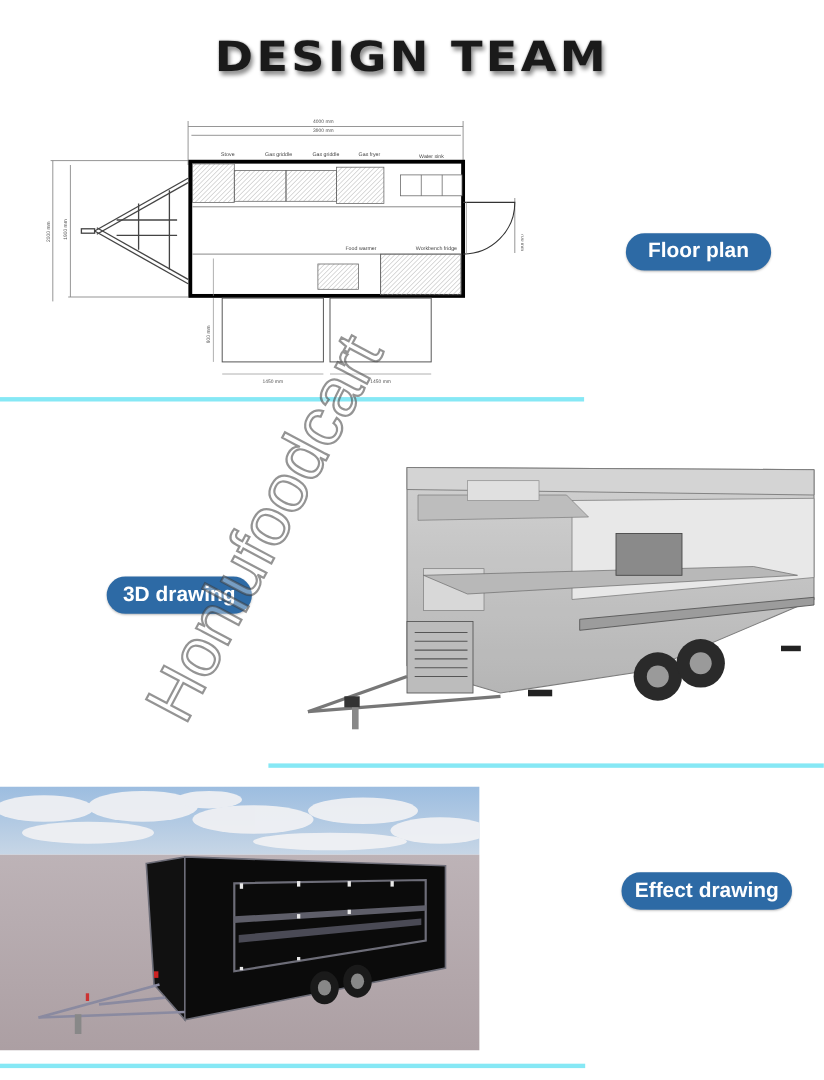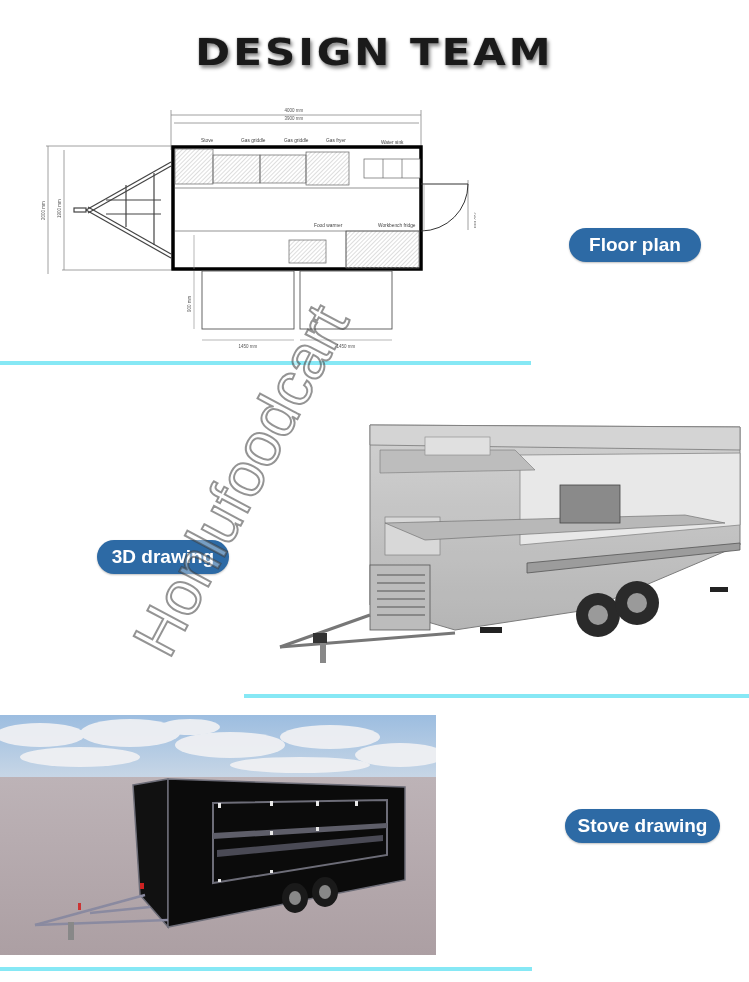--- a/index.html
+++ b/index.html
@@ -9,21 +9,20 @@
     left: 0; top: 22px; width: 749px; height: 60px; text-align: center;
     font-family: "DejaVu Sans", sans-serif; font-weight: bold; font-size: 42px; letter-spacing: 3px;
     color: #1a1a1a; line-height: 60px;
     text-shadow: 0 0 2px #888, 2px 4px 4px rgba(0,0,0,0.45);
     transform: scaleY(0.9);
   }
   .pill {
     background: #2d6aa5; color: #ffffff; border-radius: 18px; font-weight: bold;
     font-size: 19px; height: 34px; line-height: 34px; text-align: center;
     box-shadow: 0 1px 2px rgba(0,0,0,0.25);
-    margin-top: 16px;
   }
   .rule { background: #86e8f5; height: 4px; }
   .fp { left: 36px; top: 100px; width: 440px; height: 255px; }
   .t3d { left: 265px; top: 415px; width: 484px; height: 250px; }
   .eff { left: 0; top: 715px; width: 436px; height: 240px; overflow: hidden; }
   .watermark {
     left: 150px; top: 615px; font-size: 62px; color: rgba(255,255,255,0.35);
     -webkit-text-stroke: 2px rgba(60,60,60,0.55);
     transform: rotate(-62deg); transform-origin: left center; white-space: nowrap; font-weight: normal;
     pointer-events: none;
@@ -226,17 +225,17 @@
   <g stroke="#8a8aa0" stroke-width="2.5" fill="none">
     <line x1="35" y1="210" x2="145" y2="180"></line>
     <line x1="35" y1="210" x2="168" y2="205"></line>
     <line x1="90" y1="198" x2="150" y2="192"></line>
   </g>
   <rect x="68" y="207" width="6" height="18" fill="#888"></rect>
   <rect x="78" y="188" width="3" height="7" fill="#c33"></rect>
   <rect x="140" y="168" width="4" height="6" fill="#c22"></rect>
 </svg>
 
-<div class="abs pill" style="left:565px;top:793px;width:155px;">Stove drawing</div>
+<div class="abs pill" style="left:565px;top:793px;width:155px;">Effect drawing</div>
 
 <div class="abs rule" style="left:0;top:967px;width:532px;"></div>
 
 <div class="abs watermark">Honlufoodcart</div>
 
 </body></html>

